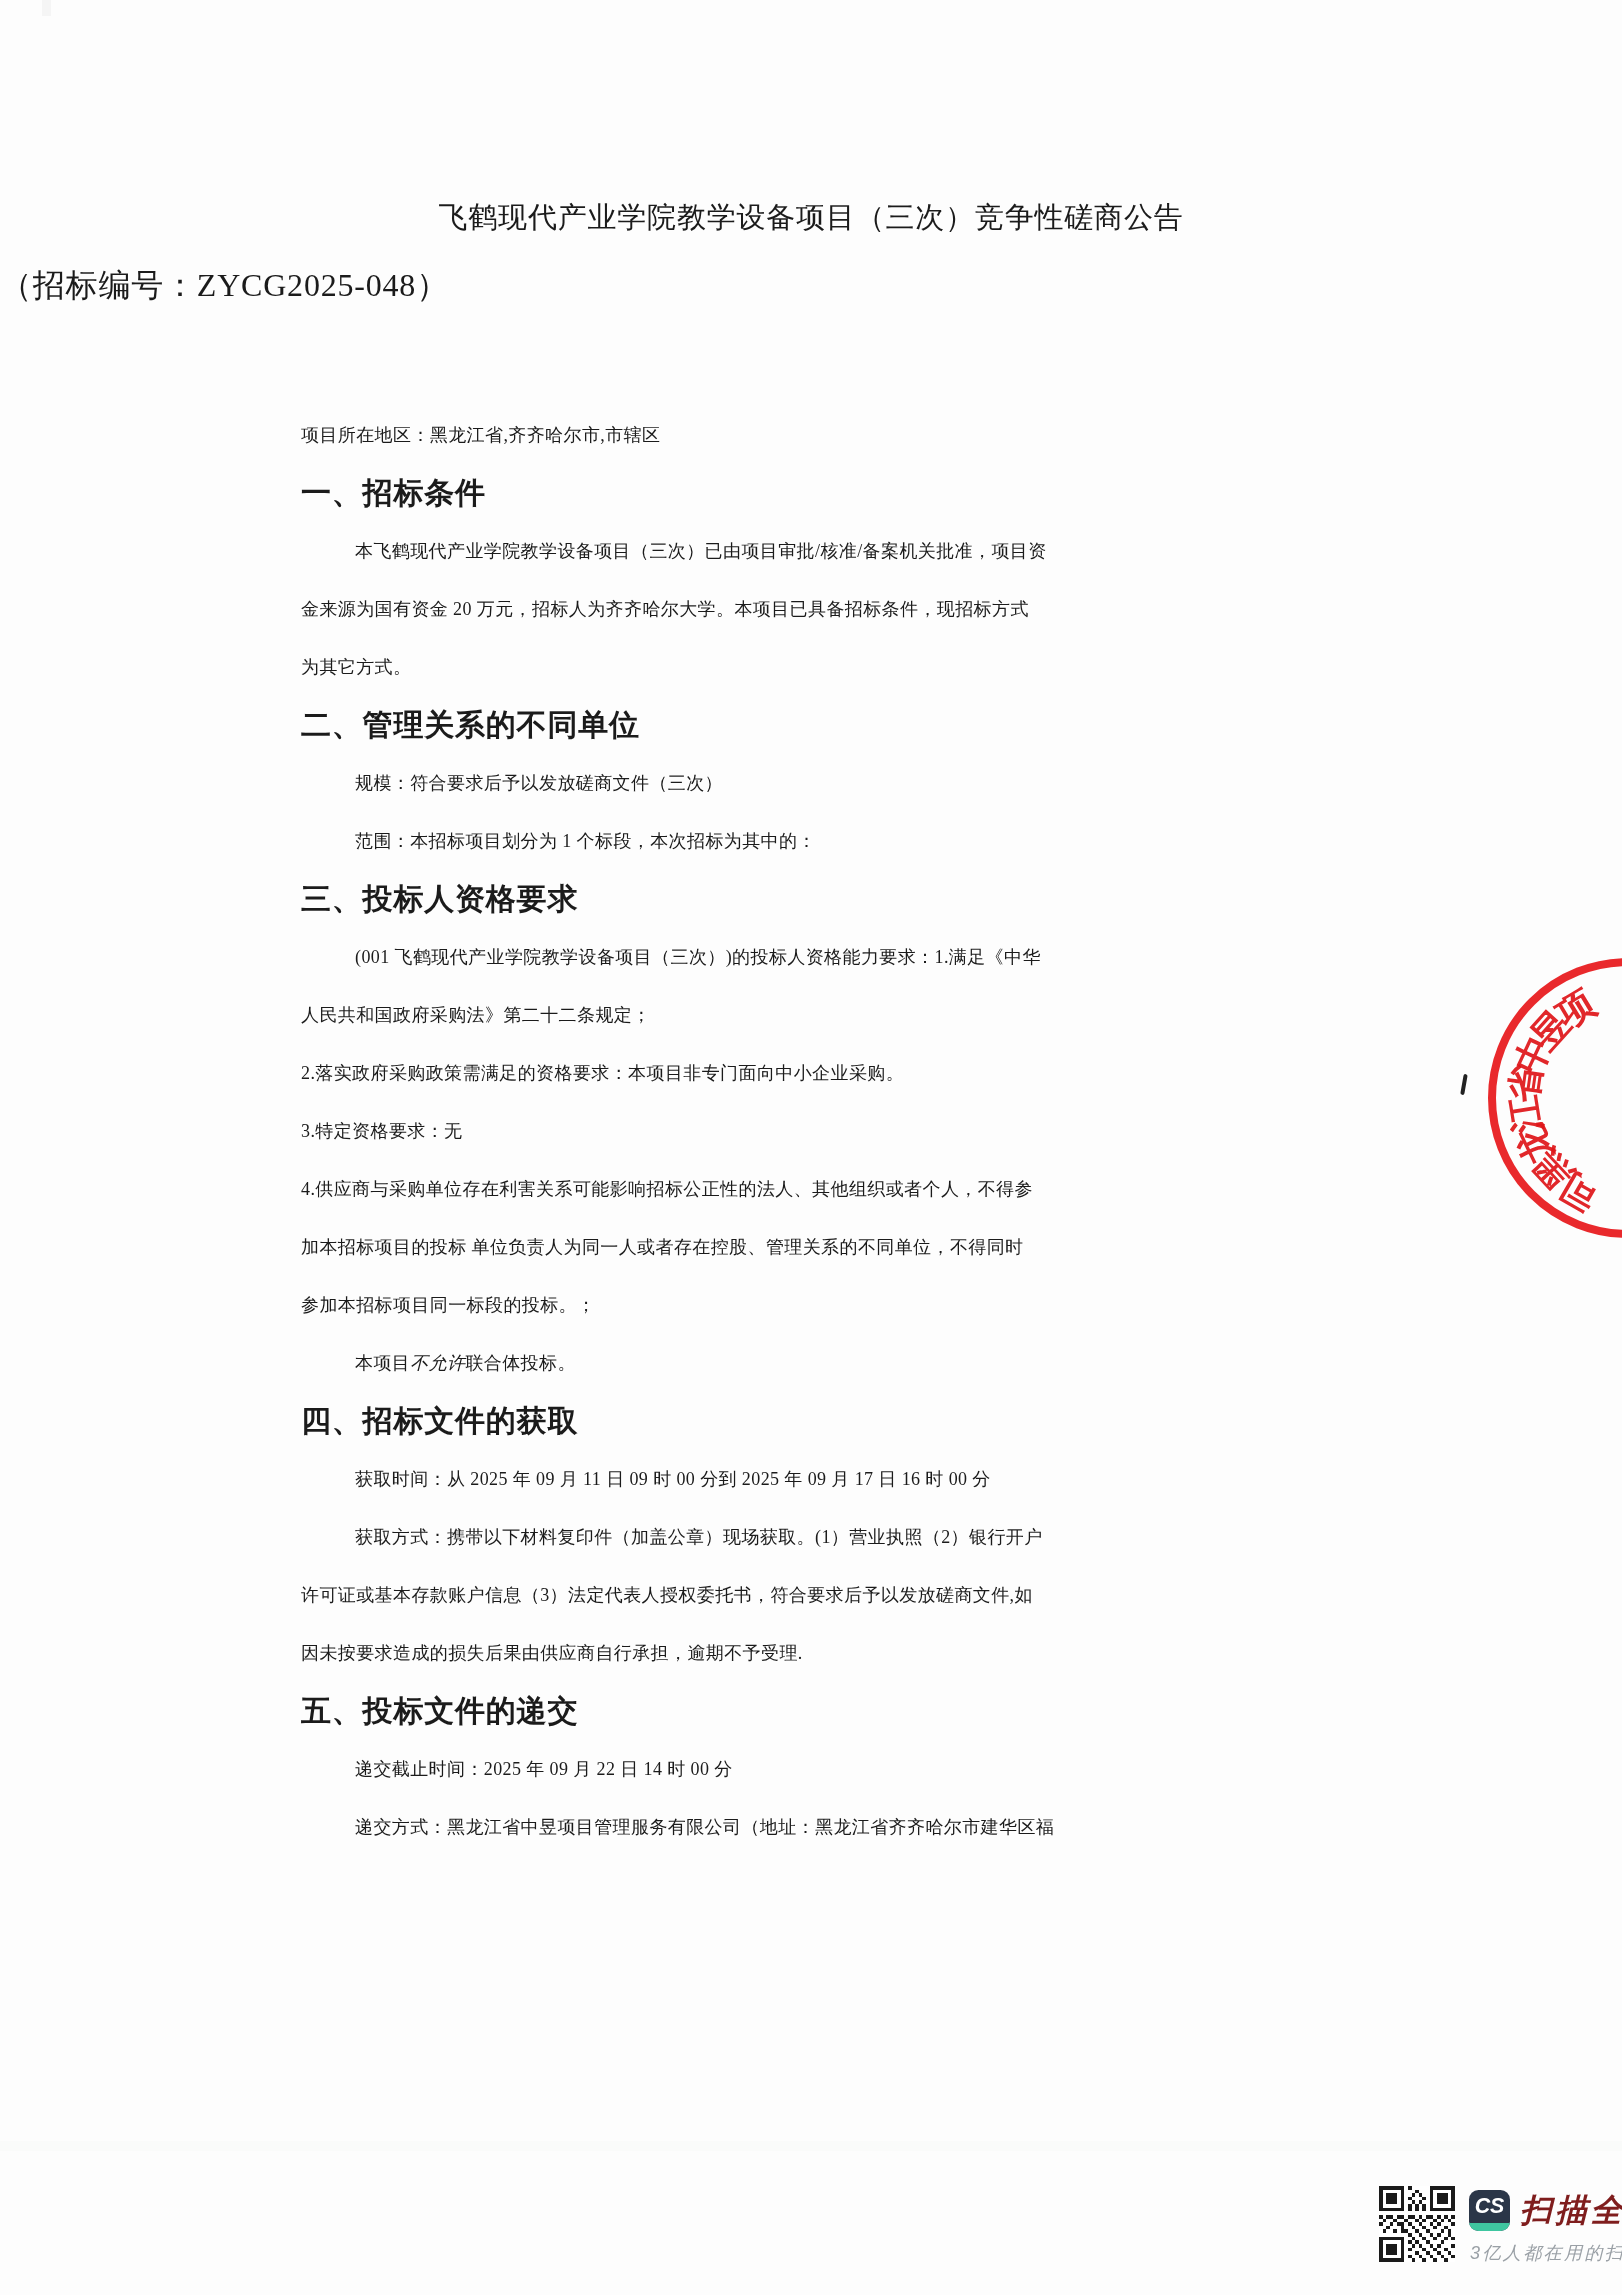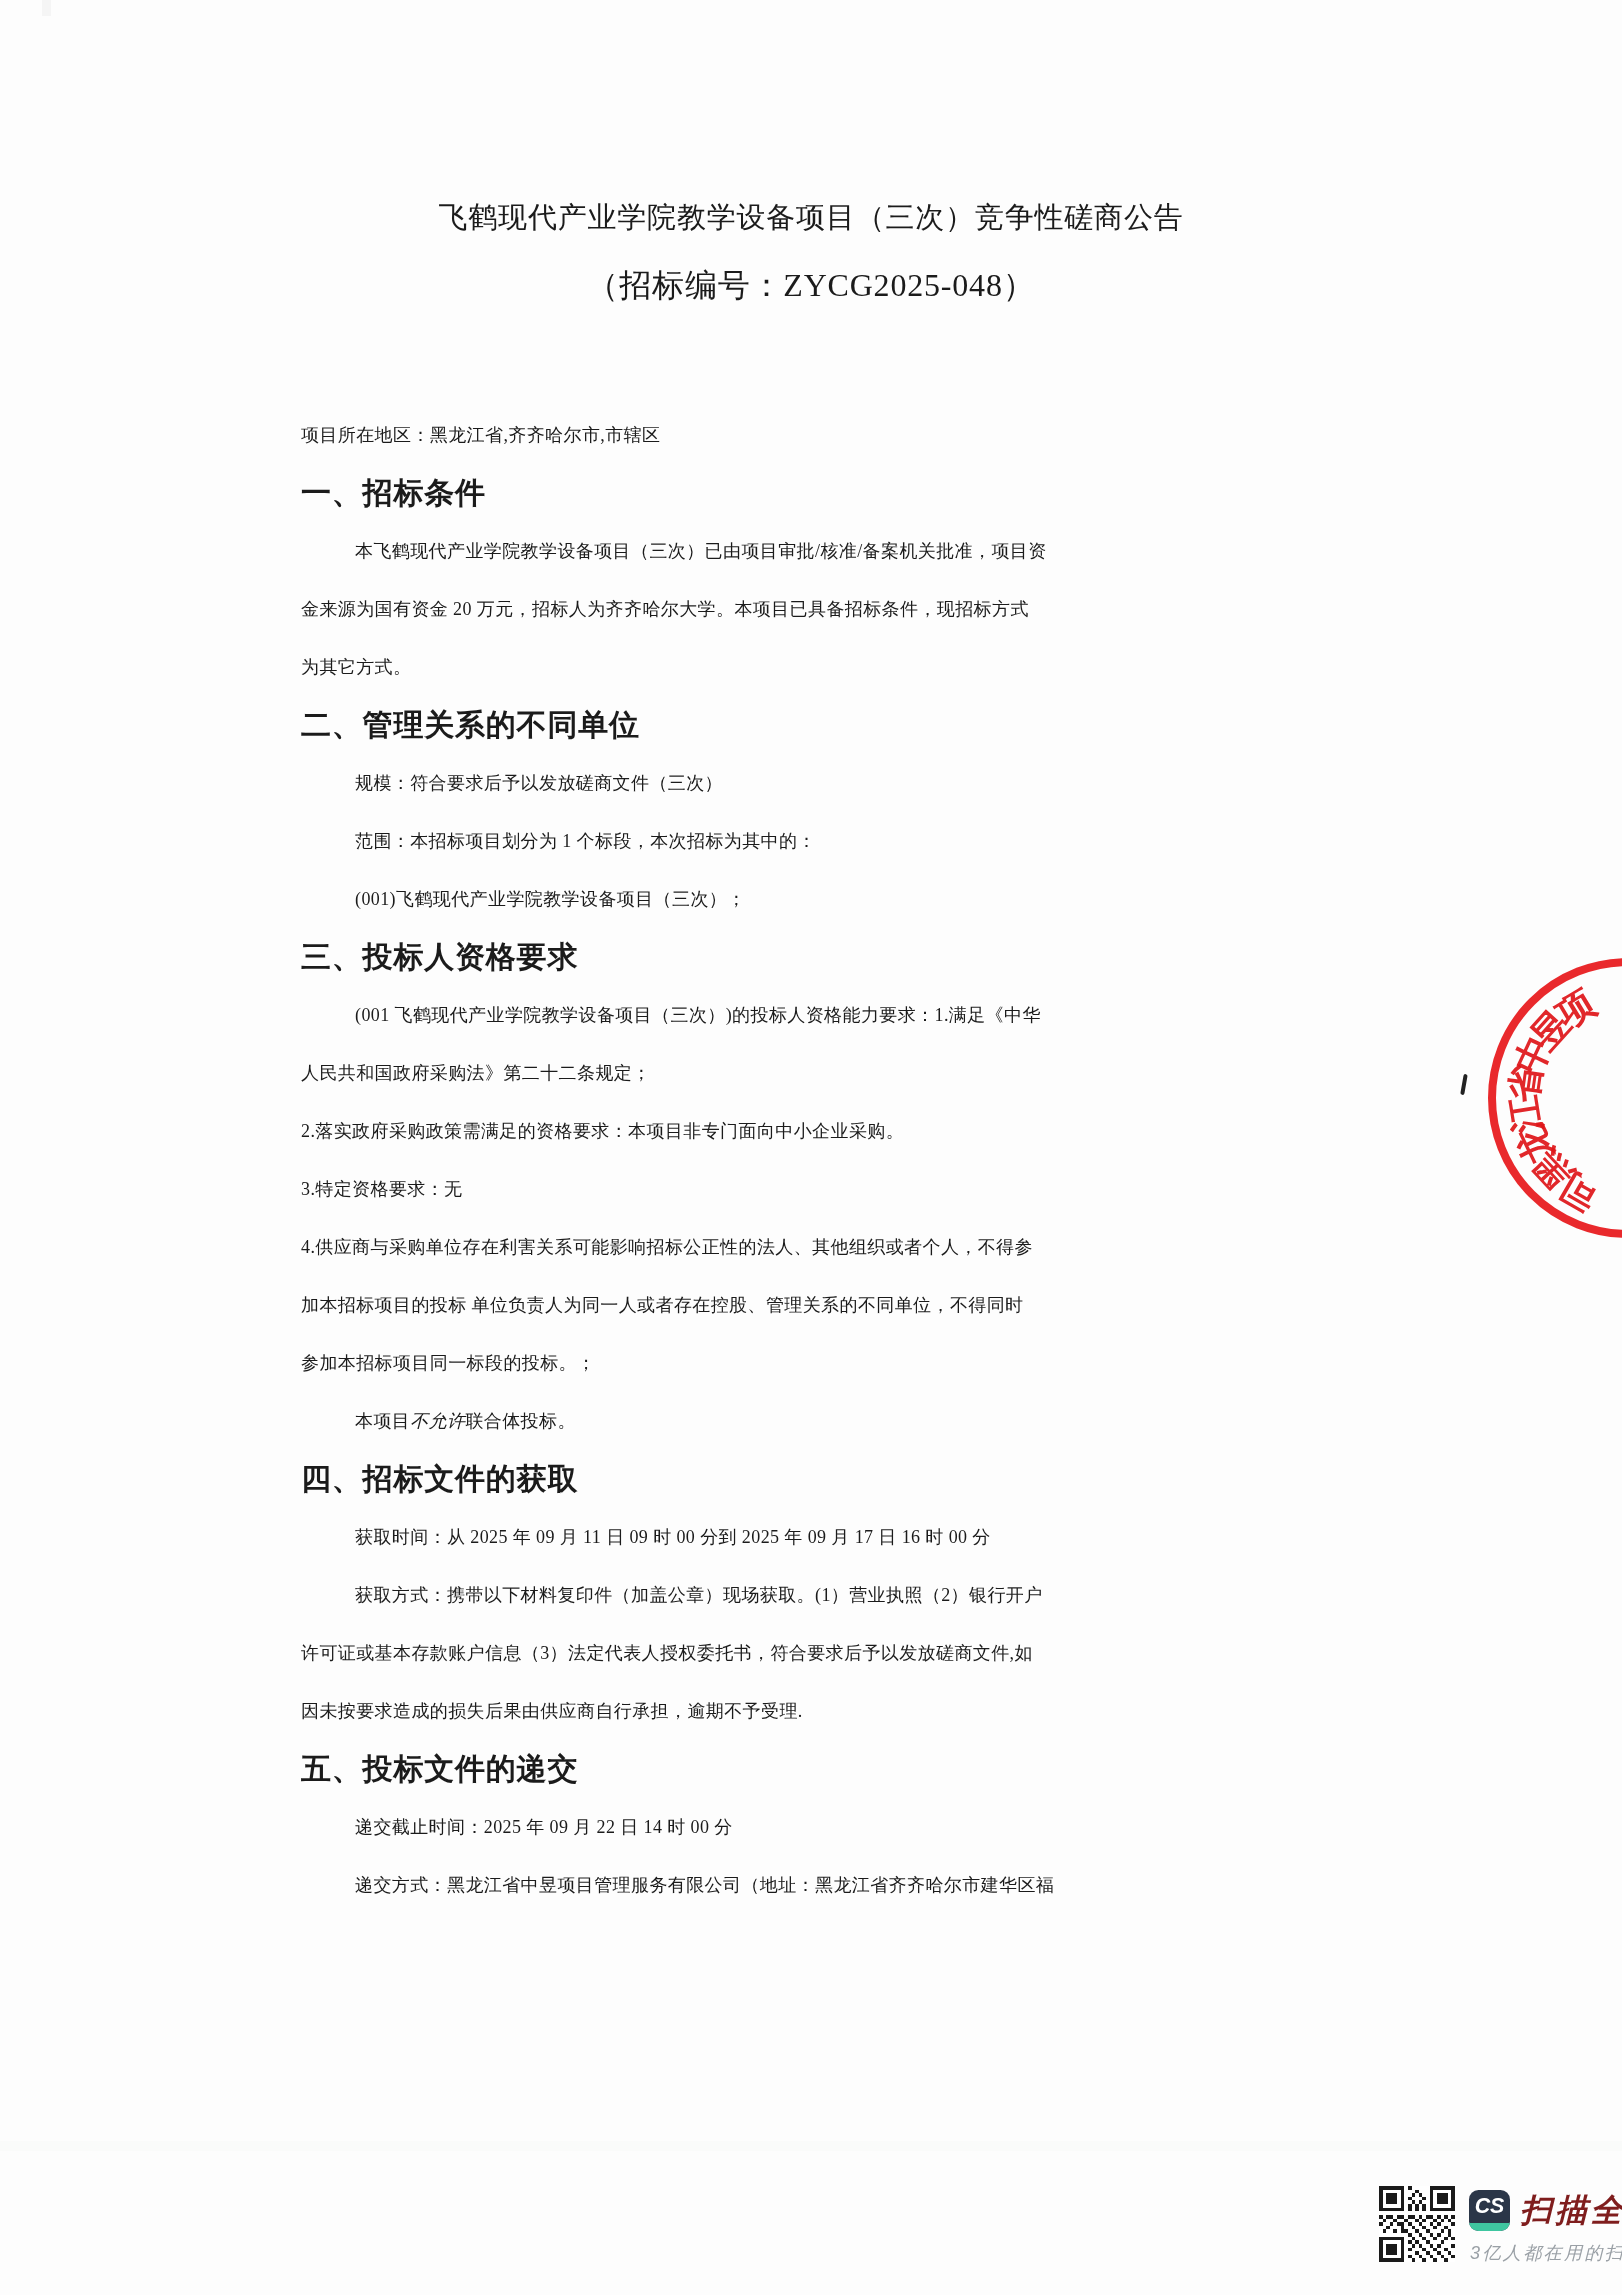--- a/index.html
+++ b/index.html
@@ -6,21 +6,21 @@
   body{width:1622px;height:2295px;position:relative;overflow:hidden;background:#fdfdfd;
        font-family:"Liberation Serif","DejaVu Serif",serif;color:#1b1b1b;}
   .page{position:absolute;inset:0;}
 
   
   .smudge-top{position:absolute;left:42px;top:0;width:8.7px;height:16px;background:#f5f5f5;}
   .scan-band{position:absolute;left:0;top:2141px;width:100%;height:9.5px;background:#f8faf8;opacity:.6;}
 
   .title{position:absolute;left:0;top:198px;width:1622px;text-align:center;
          font-size:29px;letter-spacing:0.8px;white-space:nowrap;}
-  .subtitle{position:absolute;left:0;top:264px;width:1622px;text-align:center;
+  .subtitle{position:absolute;left:0;top:264px;width:1622px;
          font-size:32px;letter-spacing:0.8px;white-space:nowrap;}
 
   .content{position:absolute;left:301px;top:406px;width:1061px;}
   .ln{height:58px;line-height:58px;font-size:18px;letter-spacing:0.4px;white-space:nowrap;}
   .ln.h{font-weight:700;font-size:30px;letter-spacing:0.8px;}
   .ln.ind{padding-left:54px;}
   .it{font-style:italic;}
 
   
   .stamp-ring{position:absolute;left:1488px;top:958px;width:280px;height:280px;
@@ -56,21 +56,20 @@
 
   <div class="content">
     <div class="ln">项目所在地区：黑龙江省,齐齐哈尔市,市辖区</div>
     <div class="ln h">一、招标条件</div>
     <div class="ln ind">本飞鹤现代产业学院教学设备项目（三次）已由项目审批/核准/备案机关批准，项目资</div>
     <div class="ln">金来源为国有资金 20 万元，招标人为齐齐哈尔大学。本项目已具备招标条件，现招标方式</div>
     <div class="ln">为其它方式。</div>
     <div class="ln h">二、管理关系的不同单位</div>
     <div class="ln ind">规模：符合要求后予以发放磋商文件（三次）</div>
     <div class="ln ind">范围：本招标项目划分为 1 个标段，本次招标为其中的：</div>
-    <div class="ln ind">(001)飞鹤现代产业学院教学设备项目（三次）；</div>
     <div class="ln h">三、投标人资格要求</div>
     <div class="ln ind">(001 飞鹤现代产业学院教学设备项目（三次）)的投标人资格能力要求：1.满足《中华</div>
     <div class="ln">人民共和国政府采购法》第二十二条规定；</div>
     <div class="ln">2.落实政府采购政策需满足的资格要求：本项目非专门面向中小企业采购。</div>
     <div class="ln">3.特定资格要求：无</div>
     <div class="ln">4.供应商与采购单位存在利害关系可能影响招标公正性的法人、其他组织或者个人，不得参</div>
     <div class="ln">加本招标项目的投标 单位负责人为同一人或者存在控股、管理关系的不同单位，不得同时</div>
     <div class="ln">参加本招标项目同一标段的投标。；</div>
     <div class="ln ind"><span>本项目</span><span class="it">不允许</span><span>联合体投标。</span></div>
     <div class="ln h">四、招标文件的获取</div>

